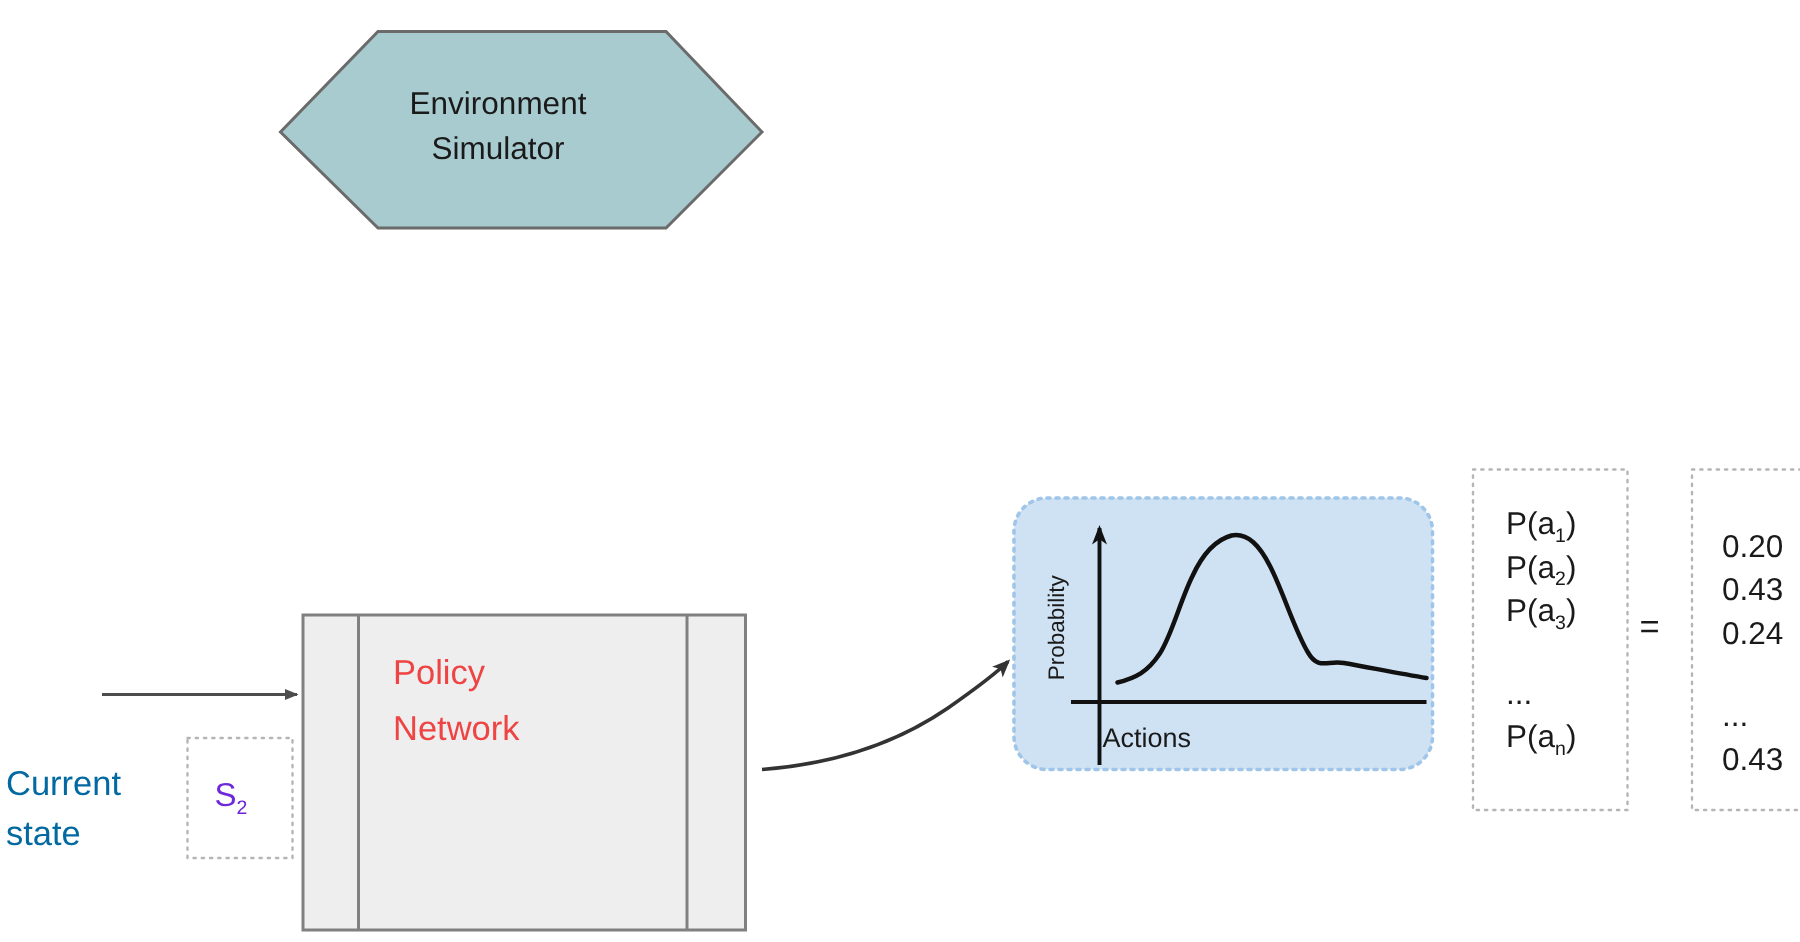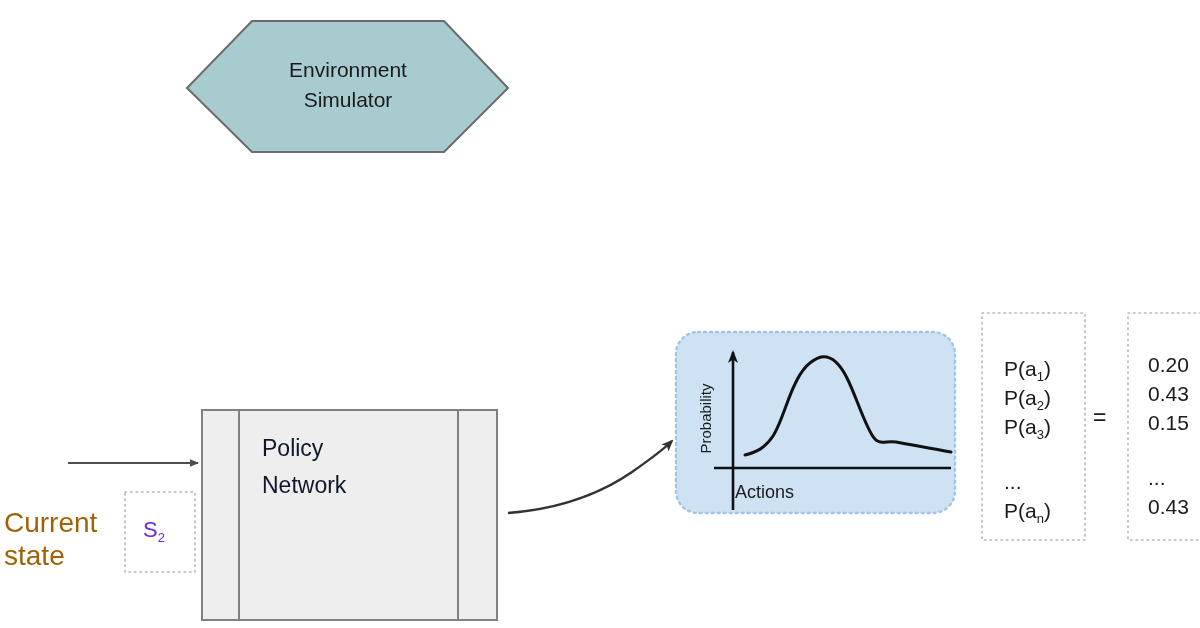--- a/index.html
+++ b/index.html
@@ -20,49 +20,49 @@
     left: 0;
     top: 0;
     width: 1200px;
     height: 628px;
     overflow: visible;
   }
 
   
   .hex-label {
     position: absolute;
-    left: 216px;
+    left: 200px;
     top: 55px;
     width: 264px;
     text-align: center;
     font-size: 21px;
     line-height: 30px;
     color: #1a1a1a;
     white-space: pre-line;
   }
 
   
   .pn-label {
     position: absolute;
     left: 262px;
     top: 430px;
     font-size: 23px;
     line-height: 37px;
-    color: #0f172a;
+    color: #ef4444;
     white-space: pre-line;
   }
 
   
   .current-state {
     position: absolute;
     left: 4px;
     top: 506px;
-    font-size: 28px;
+    font-size: 23px;
     line-height: 33px;
-    color: #a16207;
+    color: #0369a1;
     white-space: pre-line;
   }
   .s-token {
     position: absolute;
     left: 143px;
     top: 517px;
     font-size: 22px;
     color: #6d28d9;
   }
   .s-token sub {
@@ -102,21 +102,21 @@
     white-space: nowrap;
   }
   .plist .row.spacer {
     height: 26px;
   }
   .plist sub {
     font-size: 13px;
   }
   .terms-list {
     left: 1004px;
-    top: 354px;
+    top: 335px;
   }
   .values-list {
     left: 1148px;
     top: 350px;
   }
   .equals-sign {
     position: absolute;
     left: 1093px;
     top: 404px;
     font-size: 23px;
@@ -195,19 +195,19 @@
       <div class="row spacer">&nbsp;</div>
       <div class="row">...</div>
       <div class="row"><span>P(a</span><sub>n</sub><span>)</span></div>
     </div>
 
   <div class="equals-sign">=</div>
 
   <div class="plist values-list" id="values-list">
       <div class="row">0.20</div>
       <div class="row">0.43</div>
-      <div class="row">0.15</div>
+      <div class="row">0.24</div>
       <div class="row spacer">&nbsp;</div>
       <div class="row">...</div>
       <div class="row">0.43</div>
     </div>
 
 </div>
 
 </body></html>

